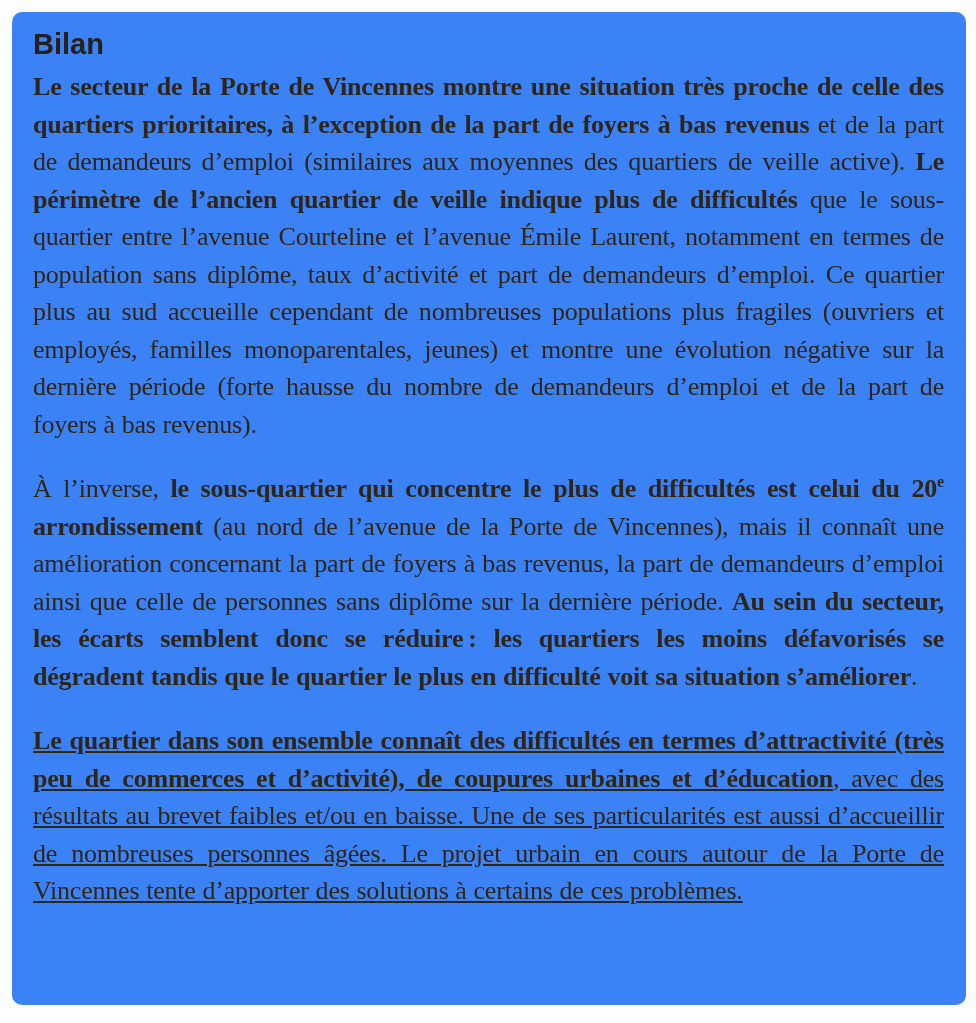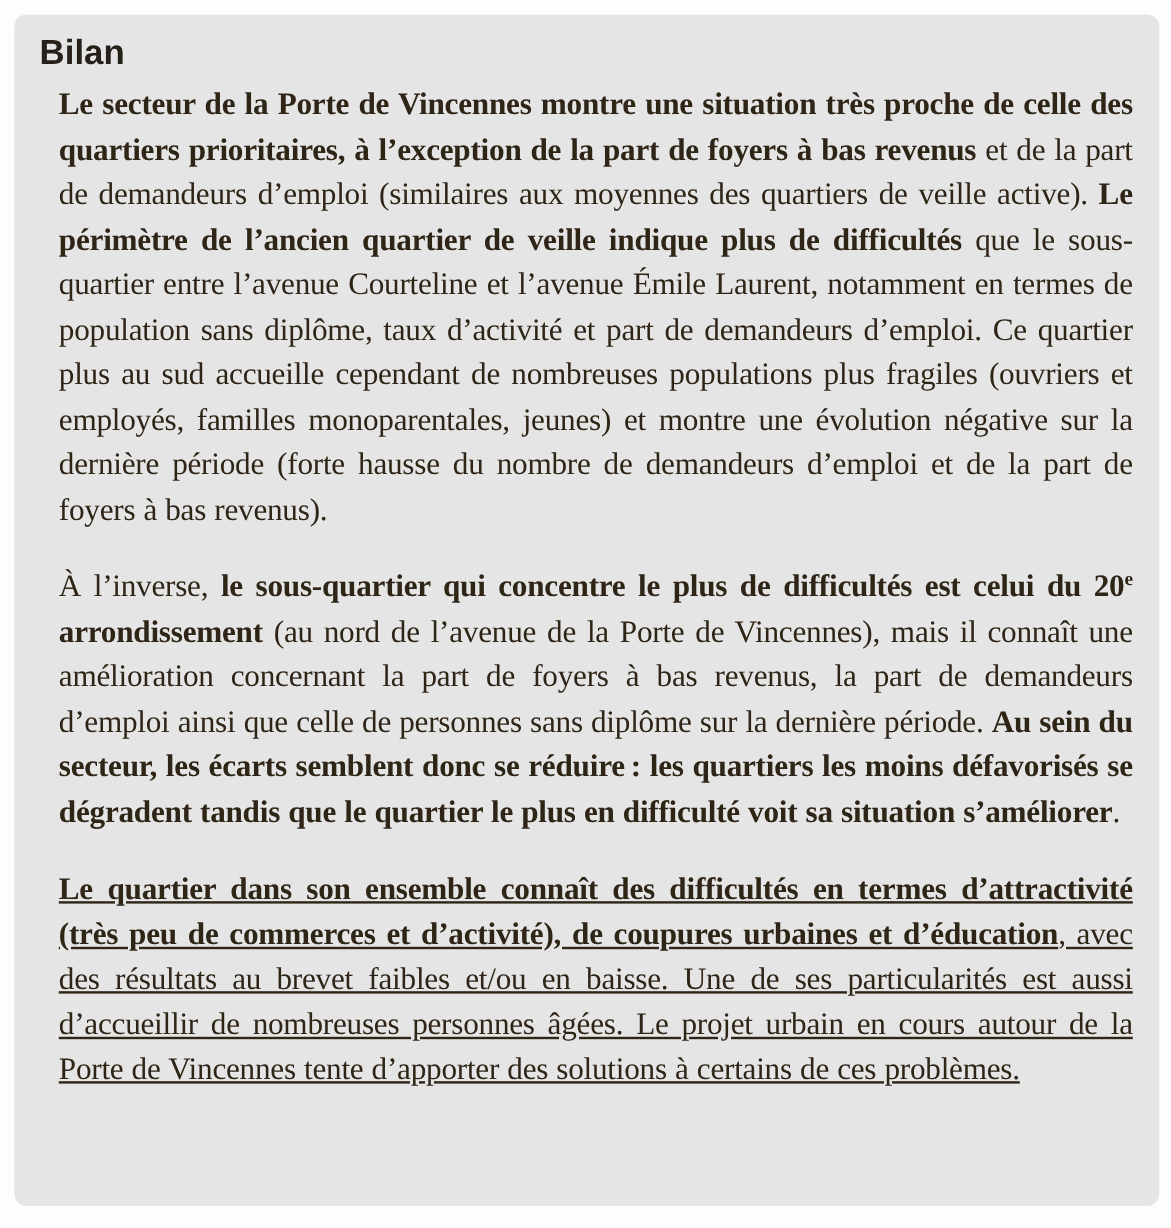--- a/index.html
+++ b/index.html
@@ -26,21 +26,21 @@
   }
   .panel-title {
     font-family: "Liberation Sans", "DejaVu Sans", sans-serif;
     font-weight: 700;
     font-size: 29px;
     line-height: 36px;
     margin: 0 0 6px 0;
     letter-spacing: 0px;
   }
   .paragraphs p {
-    margin: 0 0 27px 16px;
+    margin: 0 0 27px 0;
     font-size: 26px;
     line-height: 37.5px;
     text-align: justify;
     hyphens: auto;
     -webkit-hyphens: auto;
     letter-spacing: -0.2px;
     word-spacing: 0.5px;
   }
   .paragraphs p:last-child {
     margin-bottom: 0;
@@ -52,21 +52,21 @@
   sup.seg-sup {
     font-size: 0.62em;
     line-height: 0;
     vertical-align: super;
   }
 </style>
 </head>
 <body>
 
 <div class="page">
-  <div class="panel" style="background: #e5e5e5; color: rgb(47, 37, 23); border-radius: 10px;">
+  <div class="panel" style="background: #3b82f6; color: rgb(47, 37, 23); border-radius: 10px;">
     <h1 class="panel-title" style="color: rgb(38, 32, 26);">Bilan</h1>
     <div class="paragraphs">
         <p><span class="seg-bold ">Le secteur de la Porte de Vincennes montre une situation très proche de celle des quartiers prioritaires, à l’exception de la part de foyers à bas revenus</span><span class=""> et de la part de demandeurs d’emploi (similaires aux moyennes des quartiers de veille active). </span><span class="seg-bold ">Le périmètre de l’ancien quartier de veille indique plus de difficultés</span><span class=""> que le sous-quartier entre l’avenue Courteline et l’avenue Émile Laurent, notamment en termes de population sans diplôme, taux d’activité et part de demandeurs d’emploi. Ce quartier plus au sud accueille cependant de nombreuses populations plus fragiles (ouvriers et employés, familles monoparentales, jeunes) et montre une évolution négative sur la dernière période (forte hausse du nombre de demandeurs d’emploi et de la part de foyers à bas revenus).</span></p>
         <p><span class="">À l’inverse, </span><span class="seg-bold ">le sous-quartier qui concentre le plus de difficultés est celui du 20</span><sup class="seg-bold seg-sup">e</sup><span class="seg-bold "> arrondissement</span><span class=""> (au nord de l’avenue de la Porte de Vincennes), mais il connaît une amélioration concernant la part de foyers à bas revenus, la part de demandeurs d’emploi ainsi que celle de personnes sans diplôme sur la dernière période. </span><span class="seg-bold ">Au sein du secteur, les écarts semblent donc se réduire : les quartiers les moins défavorisés se dégradent tandis que le quartier le plus en difficulté voit sa situation s’améliorer</span><span class="">.</span></p>
         <p><span class="seg-bold ">Le quartier dans son ensemble connaît des difficultés en termes d’attractivité (très peu de commerces et d’activité), de coupures urbaines et d’éducation</span><span class="">, avec des résultats au brevet faibles et/ou en baisse. Une de ses particularités est aussi d’accueillir de nombreuses personnes âgées. Le projet urbain en cours autour de la Porte de Vincennes tente d’apporter des solutions à certains de ces problèmes.</span></p>
       </div>
   </div>
 </div>
 
 </body></html>

